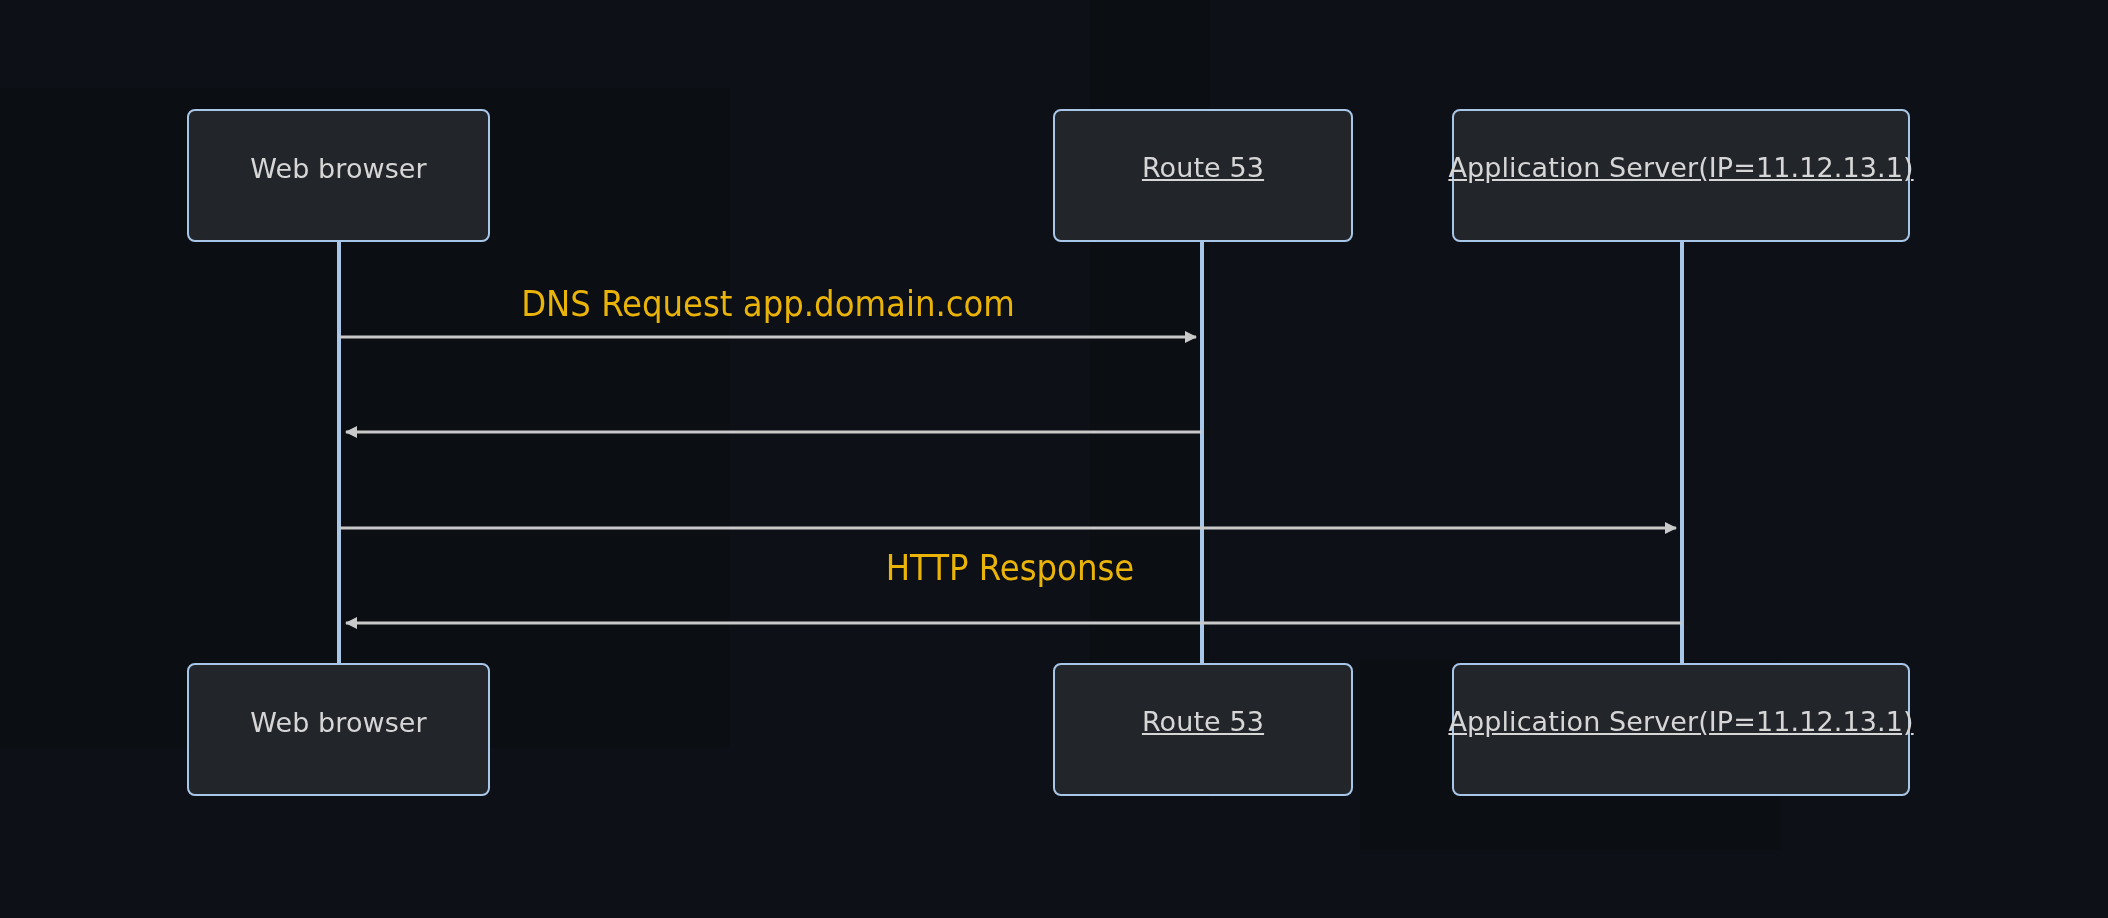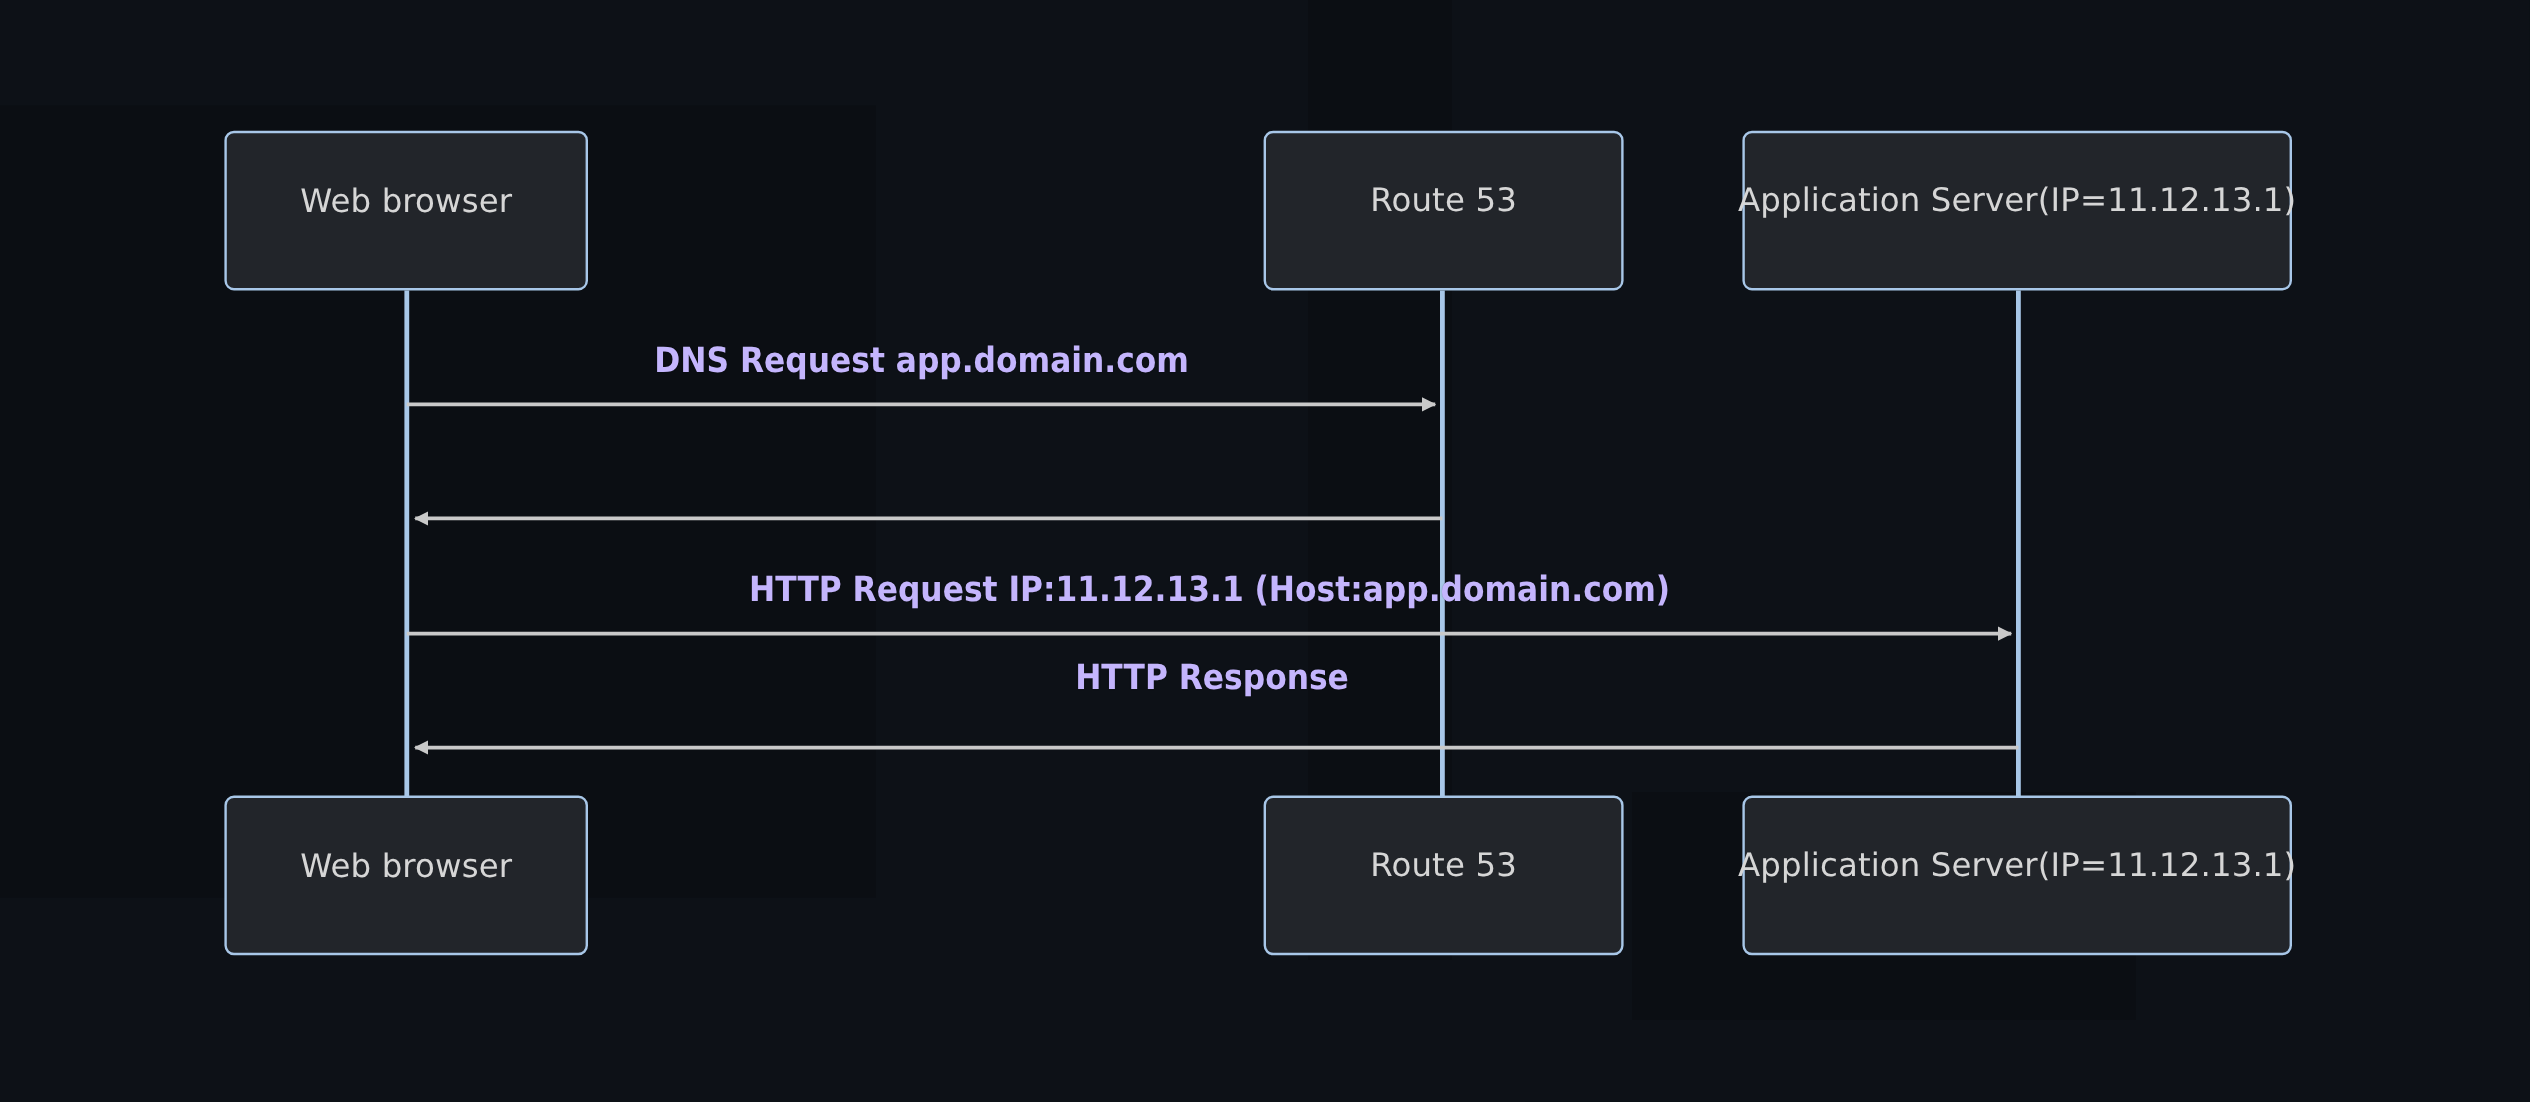--- a/index.html
+++ b/index.html
@@ -57,29 +57,29 @@
     color: #d6d6d6;
     font-family: "DejaVu Sans", "Liberation Sans", sans-serif;
     font-size: 27px;
     font-weight: 400;
     letter-spacing: 0.1px;
     white-space: nowrap;
   }
 
   
   .label-shift-up { position: relative; top: -7px; }
-  .label-shift-up2 { position: relative; top: -8px; }
+  .label-shift-up2 { position: relative; top: -8px; text-decoration: underline; }
 
   
   .message-label {
     position: absolute;
-    color: #c4b5fd;
+    color: #eab308;
     font-family: "DejaVu Sans Condensed", "DejaVu Sans", "Liberation Sans", sans-serif;
-    font-weight: bold;
-    font-size: 29px;
+    font-weight: normal;
+    font-size: 36px;
     font-stretch: condensed;
     white-space: nowrap;
     transform: translateX(-50%);
     z-index: 4;
     text-shadow: 0 0 1px rgba(0,0,0,0.35);
   }
 </style>
 </head>
 <body>
 
@@ -120,21 +120,20 @@
     <span class="participant-label label-shift-up2">Route 53</span>
   </div>
 
   <div class="participant-box" id="box-top-application-server" style="left:1452px; top:109px; width:458px; height:133px;">
     <span class="participant-label label-shift-up2">Application Server(IP=11.12.13.1)</span>
   </div>
 
   <div class="message-label" id="label-msg-1" style="left:768px; top:283px;">DNS Request app.domain.com</div>
 
 
-  <div class="message-label" id="label-msg-3" style="left:1008px; top:474px;">HTTP Request IP:11.12.13.1 (Host:app.domain.com)</div>
 
   <div class="message-label" id="label-msg-4" style="left:1010px; top:547px;">HTTP Response</div>
 
   <div class="participant-box" id="box-bottom-web-browser" style="left:187px; top:663px; width:303px; height:133px;">
     <span class="participant-label label-shift-up">Web browser</span>
   </div>
 
   <div class="participant-box" id="box-bottom-route-53" style="left:1053px; top:663px; width:300px; height:133px;">
     <span class="participant-label label-shift-up2">Route 53</span>
   </div>

